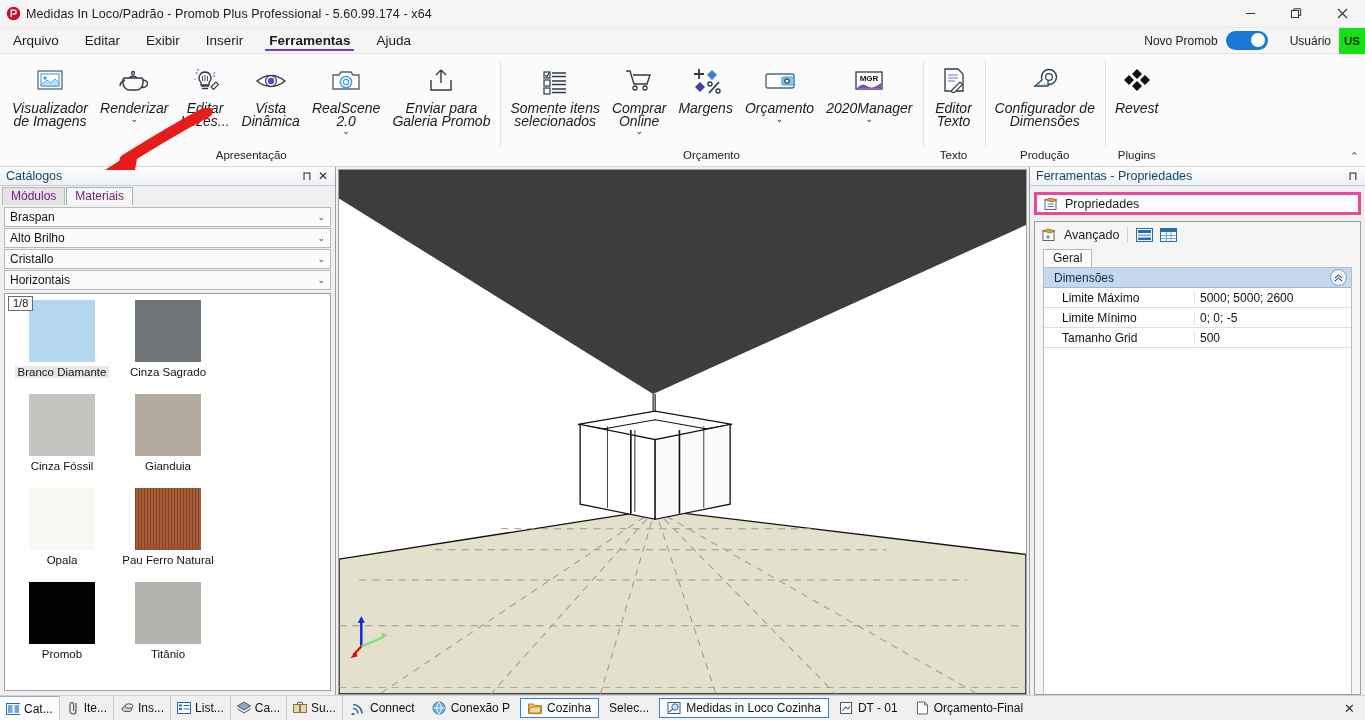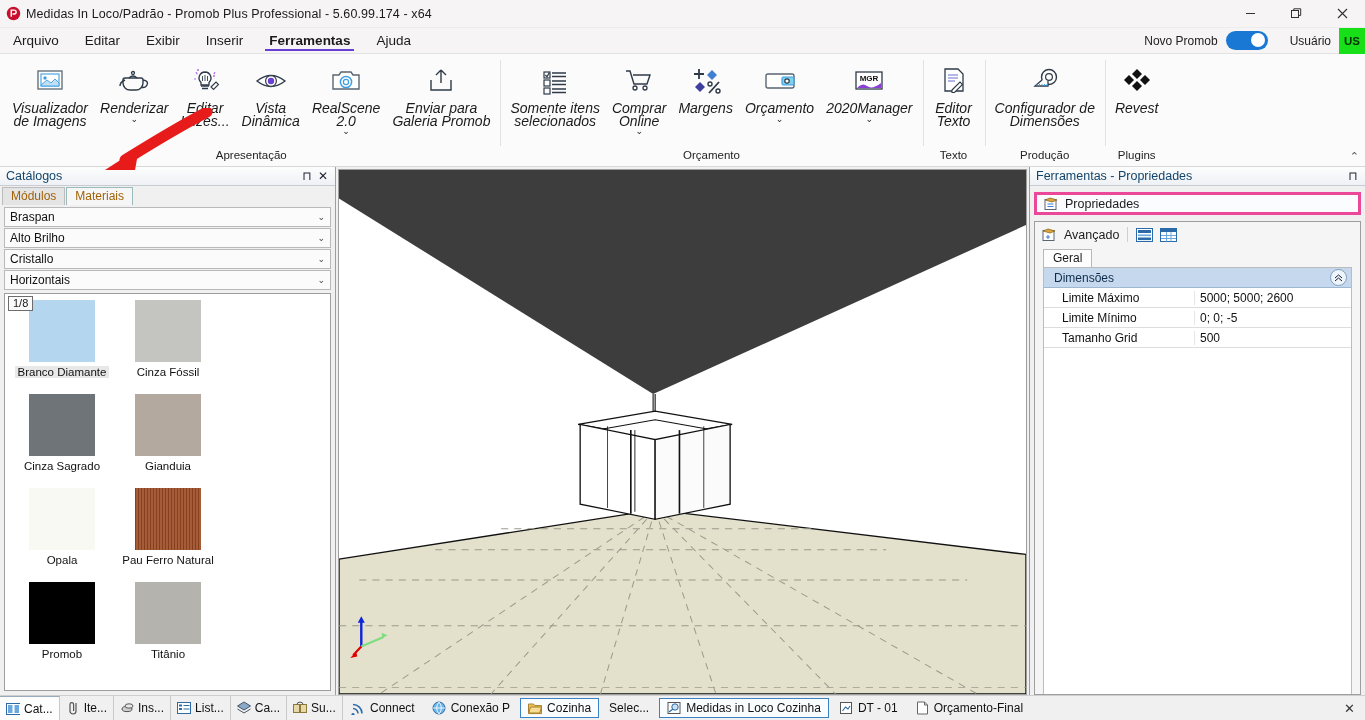--- a/index.html
+++ b/index.html
@@ -83,21 +83,21 @@
   .panel-head {
     height:19px; display:flex; align-items:center; padding:0 4px;
     background:linear-gradient(#fdfdfd,#eef1f5);
     border-bottom:1px solid #c8ccd2; font-size:12.5px; color:#14456b;
   }
   .panel-head .ph-title { flex:1; padding-left:2px; }
   .panel-head .ph-btn { width:16px; text-align:center; color:#223; font-size:12px; }
   .tabsrow { display:flex; height:19px; padding-left:2px; background:#f0f0f0; align-items:flex-end; }
   .ptab {
     padding:1px 8px 2px 8px; font-size:12px; border:1px solid #bcbcbc; border-bottom:none;
-    background:#e4e4e4; color:#a16207; margin-right:1px;
+    background:#e4e4e4; color:#701a75; margin-right:1px;
   }
   .ptab.active { background:#f6f6f6; border-color:#9bb; position:relative; z-index:2; }
   .filters { padding:2px 4px 0 4px; }
   .filter {
     height:20px; margin-bottom:1px; background:#fbfbfb; border:1px solid #b9b9b9;
     display:flex; align-items:center; padding:0 5px; font-size:12px; color:#111;
   }
   .filter .fl-txt { flex:1; }
   .filter .fl-car { font-size:9px; color:#444; }
   .swatchbox {
@@ -470,26 +470,26 @@
         </div>
       </div>
       <div class="swatchbox">
         <div class="pagebadge">1/8</div>
         <div class="swgrid" id="swatch-grid">
             <div class="swcell">
               <div class="swimg" style="background: rgb(180, 214, 238);"></div>
               <div class="swlbl sel">Branco Diamante</div>
             </div>
             <div class="swcell">
+              <div class="swimg" style="background: rgb(110, 116, 120);"></div>
+              <div class="swlbl">Cinza Sagrado</div>
+            </div>
+            <div class="swcell">
               <div class="swimg" style="background: rgb(196, 196, 192);"></div>
               <div class="swlbl">Cinza Fóssil</div>
-            </div>
-            <div class="swcell">
-              <div class="swimg" style="background: rgb(110, 116, 120);"></div>
-              <div class="swlbl">Cinza Sagrado</div>
             </div>
             <div class="swcell">
               <div class="swimg" style="background: rgb(179, 169, 158);"></div>
               <div class="swlbl">Gianduia</div>
             </div>
             <div class="swcell">
               <div class="swimg" style="background: rgb(249, 249, 243);"></div>
               <div class="swlbl">Opala</div>
             </div>
             <div class="swcell">

